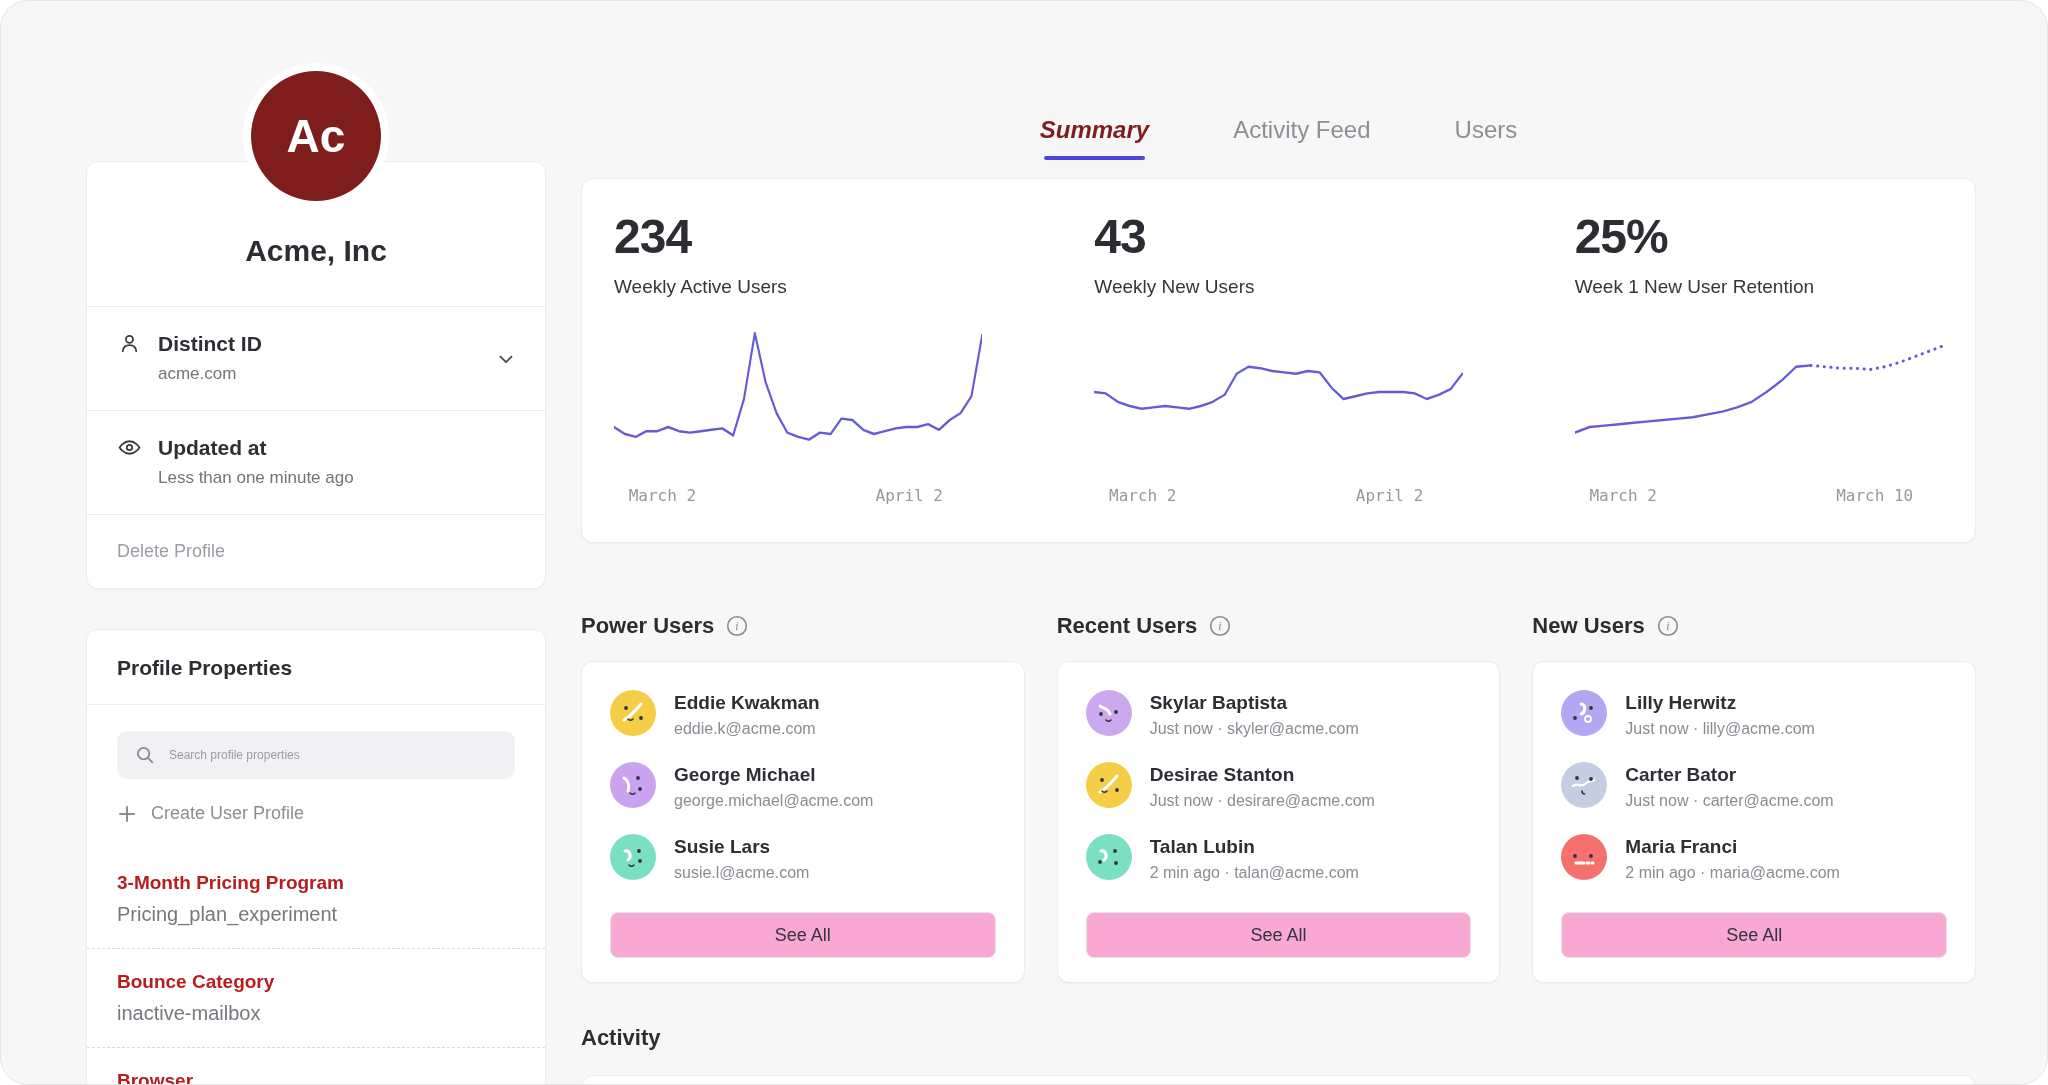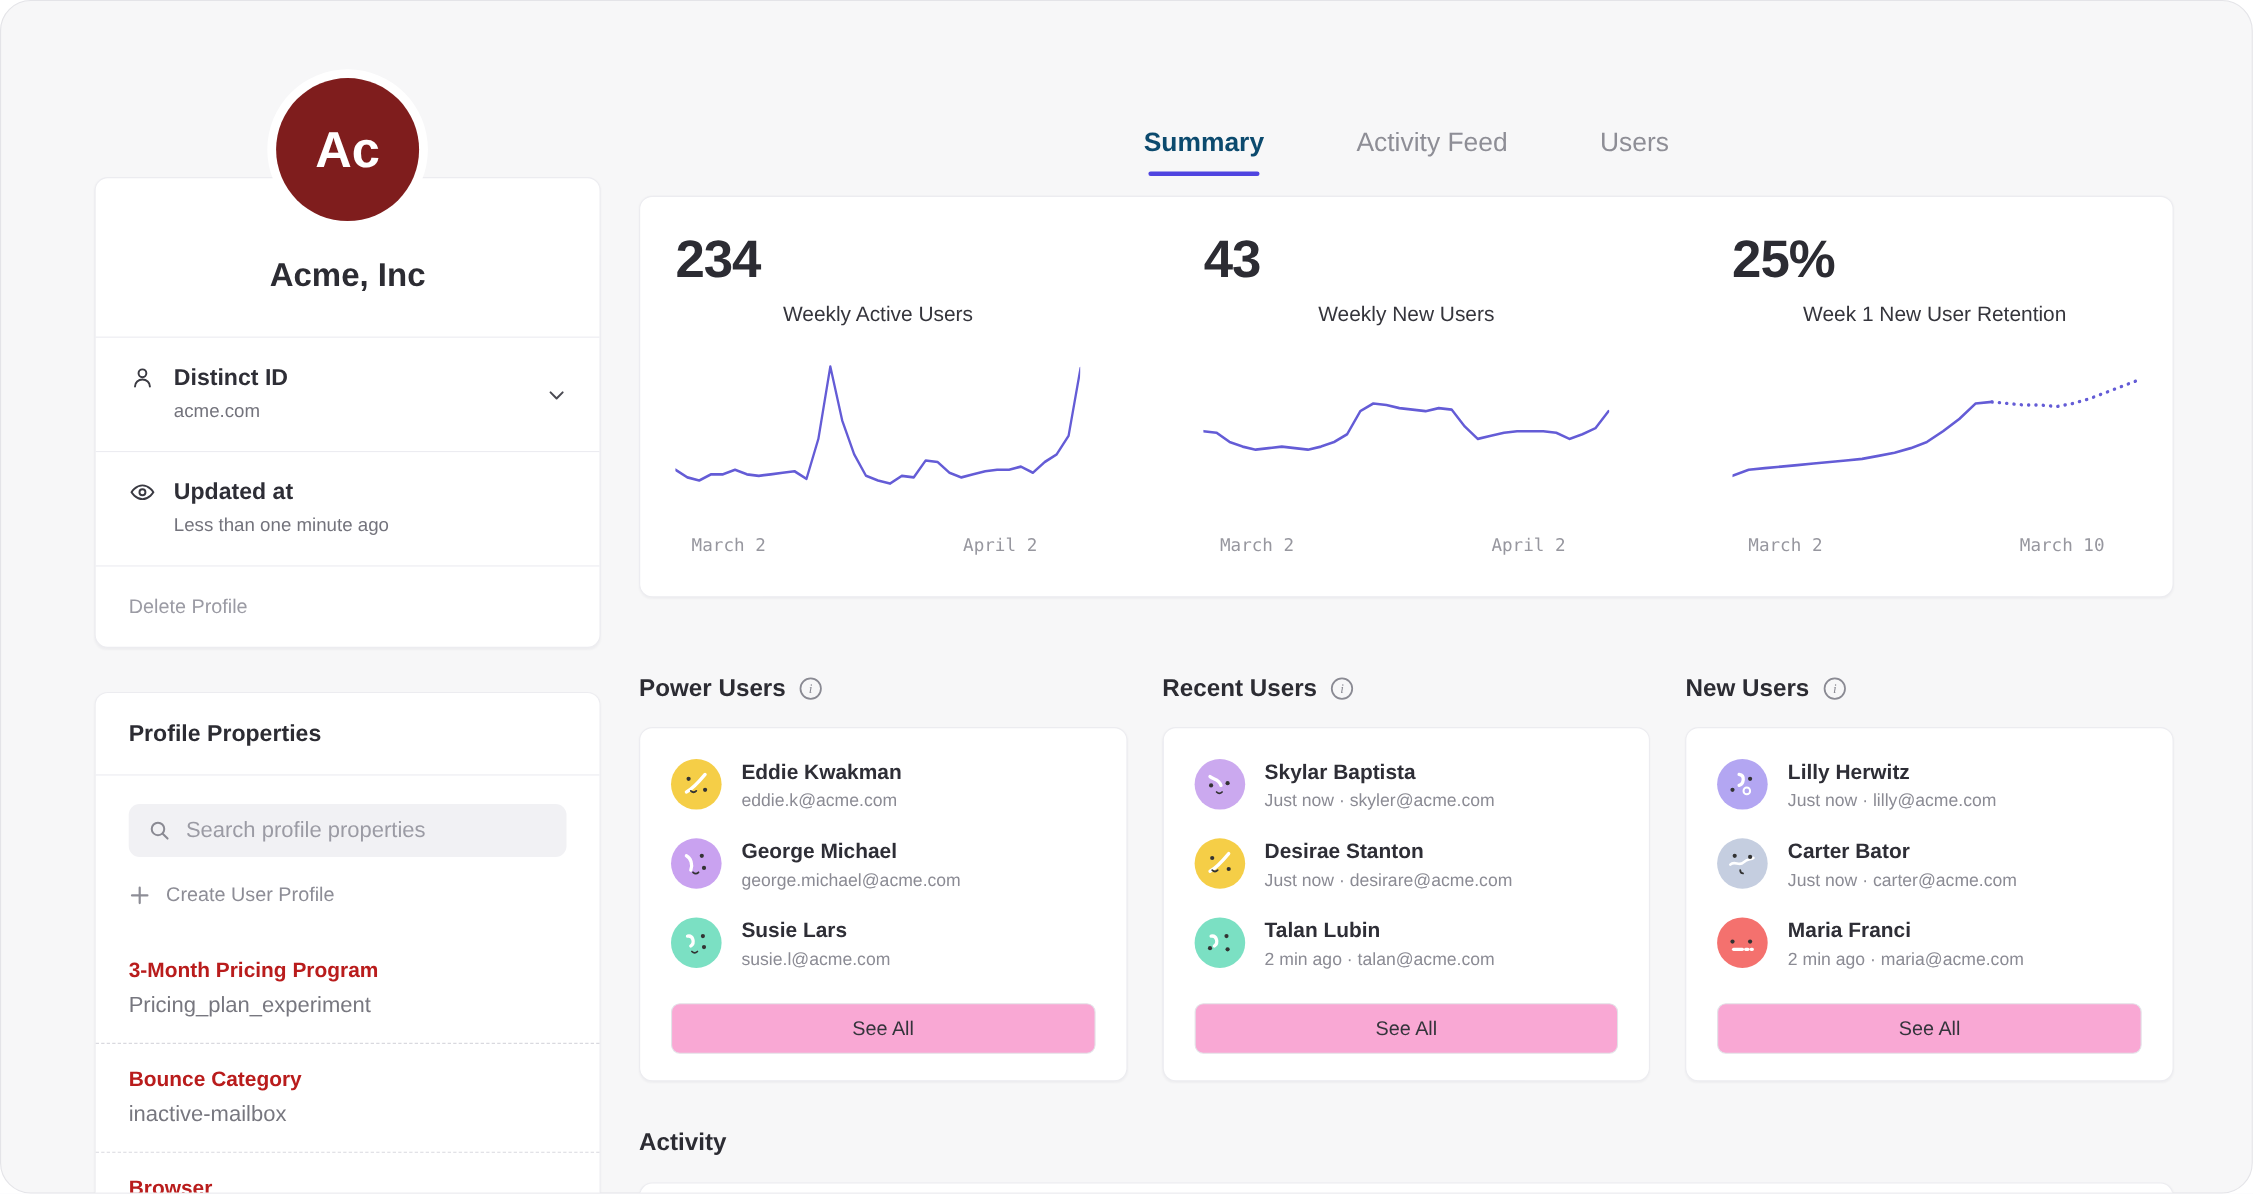--- a/index.html
+++ b/index.html
@@ -19,41 +19,41 @@
   .field-head { display:flex; align-items:center; gap:16px; }
   .field-label { font-size:21px; font-weight:700; color:#2e2e36; }
   .field-value { margin:8px 0 0 41px; font-size:17px; color:#73737c; }
   .chevron { position:absolute; right:28px; top:50%; transform:translateY(-50%); cursor:pointer; }
   .delete-row { padding:26px 30px; font-size:18px; color:#9b9ba4; cursor:pointer; }
 
   .card-props { margin-top:40px; border-bottom:none; border-bottom-left-radius:0; border-bottom-right-radius:0; }
   .props-title { padding:26px 30px 24px; font-size:21px; font-weight:700; color:#2c2c33; }
   .search-wrap { position:relative; margin:26px 30px 0; }
   .search-input { width:100%; height:48px; background:#f1f1f4; border:none; border-radius:10px;
-    padding:0 16px 0 52px; font-size:20px; color:#3a3a42; font-family:"Liberation Sans",sans-serif; outline:none; }
+    padding:0 16px 0 52px; font-size:12px; color:#3a3a42; font-family:"Liberation Sans",sans-serif; outline:none; }
   .search-input::placeholder { color:#9b9ba4; }
   .search-icon { position:absolute; left:17px; top:13px; }
   .create-row { display:flex; align-items:center; gap:14px; margin:24px 30px 26px; font-size:18px; color:#8d8d96; cursor:pointer; }
   .prop-row { padding:22px 30px; border-bottom:1px dashed #d9d9df; }
   .prop-row:first-of-type { border-top:1px solid #ececf1; }
   .prop-row:last-child { border-bottom:none; }
   .prop-name { font-size:19px; font-weight:700; color:#b91c1c; }
   .prop-value { margin-top:9px; font-size:20px; color:#77777f; }
 
   
   .main { position:absolute; left:580px; top:0; width:1395px; }
   .tabs { display:flex; justify-content:center; gap:84px; padding-top:115px; }
   .tab { position:relative; font-size:24px; font-weight:500; color:#8e8e96; cursor:pointer; padding-bottom:12px; }
-  .tab.active { color:#0c4a6e; font-weight:700; }
+  .tab.active { color:#7f1d1d; font-weight:700;font-style:italic; }
   .tab.active::after { content:""; position:absolute; left:4px; right:4px; bottom:-4px; height:4px; border-radius:2px; background:#4f44e0; }
 
   .summary-card { margin-top:22px; display:grid; grid-template-columns:repeat(3,1fr); padding:30px 0;gap:48px; }
   .stat-col { padding:0 32px; }
   .stat-value { font-size:48px; font-weight:700; color:#2c2c33; letter-spacing:-1px; }
-  .stat-label { margin-top:12px; font-size:19px; color:#35353c;text-align:center; }
+  .stat-label { margin-top:12px; font-size:19px; color:#35353c; }
   .spark { width:100%; height:150px; display:block; margin-top:26px; }
   .axis { position:relative; height:26px; margin-top:12px; font-family:"DejaVu Sans Mono", monospace; font-size:16px; color:#97979f; }
   .axis .xl { position:absolute; left:4%; }
   .axis .xr { position:absolute; left:71%; }
 
   .user-cols { margin-top:70px; display:grid; grid-template-columns:repeat(3,1fr); gap:32px; }
   .sec-head { display:flex; align-items:center; gap:12px; margin-bottom:22px; }
   .sec-title { font-size:22px; font-weight:700; color:#2c2c33;text-align:center; }
   .user-card { padding:28px 28px 24px; }
   .user-row { display:flex; gap:18px; margin-bottom:24px; cursor:pointer; }

